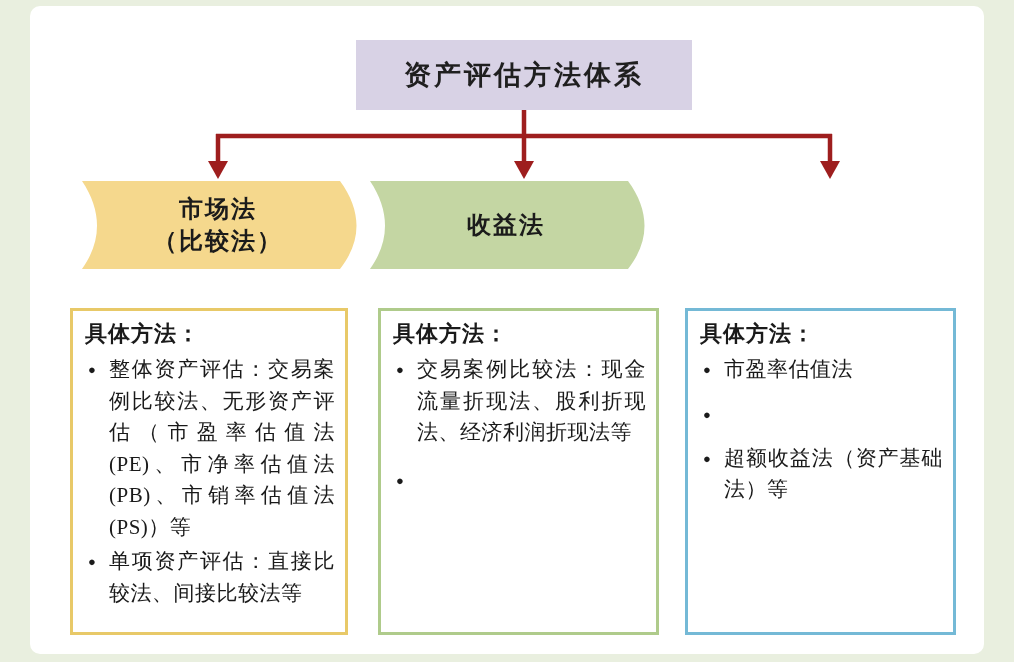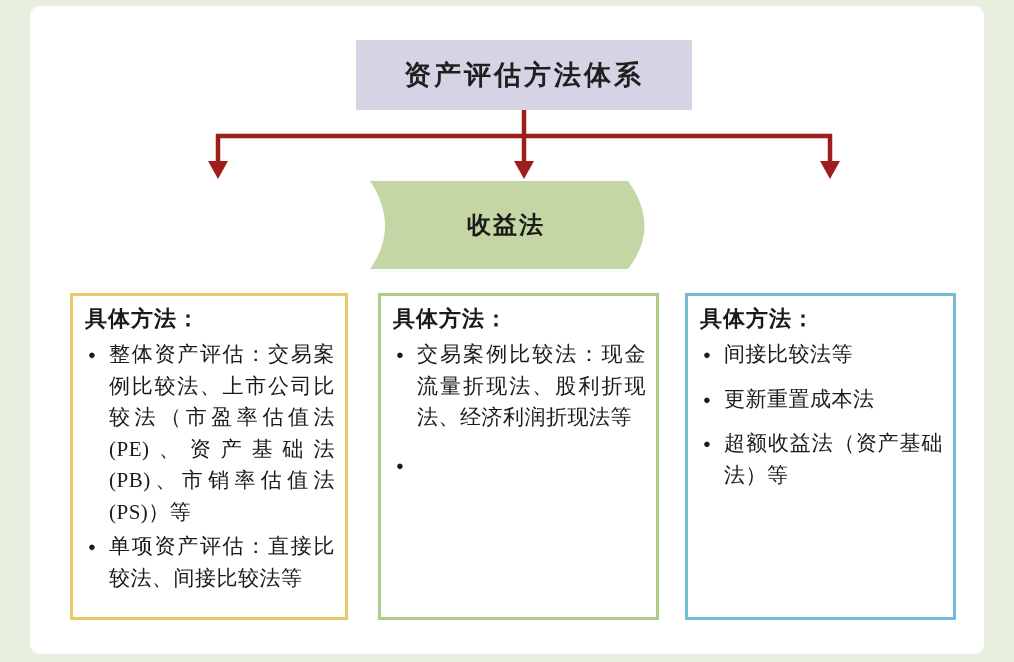--- a/index.html
+++ b/index.html
@@ -35,21 +35,21 @@
   .shape-green  { fill:var(--banner-green,#c4d6a3); }
   .shape-blue   { fill:var(--banner-blue,#7fc0da); }
   .banner-label {
     position:relative; height:100%;
     display:flex; flex-direction:column; align-items:center; justify-content:center;
     font-size:24px; font-weight:bold; letter-spacing:2px; line-height:1.35;
     color:#1b1b1b;
   }
 
   .detail {
-    position:absolute; top:293px; height:327px; box-sizing:border-box;
+    position:absolute; top:308px; height:327px; box-sizing:border-box;
     background:var(--panel,#ffffff); border:3px solid #ccc;
     padding:7px 10px 6px 10px; overflow:hidden;
   }
   .detail-1 { left:70px;  width:278px; border-color:var(--border-yellow,#e8c968); }
   .detail-2 { left:378px; width:281px; border-color:var(--border-green,#afcb8b); }
   .detail-3 { left:685px; width:271px; border-color:var(--border-blue,#74b9d6); }
   .detail-heading { font-size:22px; font-weight:bold; margin:1px 0 5px 2px; letter-spacing:1px; }
   .bullet-item { display:flex; font-size:21px; line-height:1.5; }
   .bullet {
     flex:0 0 26px; width:26px; padding-left:5px; box-sizing:border-box;
@@ -70,36 +70,45 @@
     <span>资产评估方法体系</span>
   </div>
 
   <svg class="arrows" viewBox="0 0 1014 662" aria-hidden="true">
     <path class="arrow-line" d="M 524,110 L 524,163 M 216,136 L 832,136 M 218,134 L 218,163 M 830,134 L 830,163"></path>
     <path class="arrow-head" d="M 208,161 L 228,161 L 218,179 Z"></path>
     <path class="arrow-head" d="M 514,161 L 534,161 L 524,179 Z"></path>
     <path class="arrow-head" d="M 820,161 L 840,161 L 830,179 Z"></path>
   </svg>
 
+  <div class="banner banner-1">
+    <svg class="banner-shape" viewBox="0 0 300 94" preserveAspectRatio="none" aria-hidden="true">
+      <path class="shape-yellow" d="M 14,3 C 34,33 34,63 14,91 L 272,91 C 294,63 294,33 272,3 Z"></path>
+    </svg>
+    <div class="banner-label">
+      <span>市场法</span>
+      <span>（比较法）</span>
+    </div>
+  </div>
 
   <div class="banner banner-2">
     <svg class="banner-shape" viewBox="0 0 300 94" preserveAspectRatio="none" aria-hidden="true">
       <path class="shape-green" d="M 14,3 C 34,33 34,63 14,91 L 272,91 C 294,63 294,33 272,3 Z"></path>
     </svg>
     <div class="banner-label">
       <span>收益法</span>
     </div>
   </div>
 
 
   <div class="detail detail-1">
     <div class="detail-heading">具体方法：</div>
     <div class="bullet-item">
       <span class="bullet">●</span>
-      <span class="bullet-text">整体资产评估：交易案例比较法、上市公司比较法（市盈率估值法(PE)、资产基础法(PB)、市销率估值法(PS)）等</span>
+      <span class="bullet-text">整体资产评估：交易案例比较法、无形资产评估（市盈率估值法(PE)、市净率估值法(PB)、市销率估值法(PS)）等</span>
     </div>
     <div class="bullet-item">
       <span class="bullet">●</span>
       <span class="bullet-text">单项资产评估：直接比较法、间接比较法等</span>
     </div>
   </div>
 
   <div class="detail detail-2">
     <div class="detail-heading">具体方法：</div>
     <div class="bullet-item">
@@ -108,24 +117,23 @@
     </div>
     <div class="bullet-item">
       <span class="bullet">●</span>
     </div>
   </div>
 
   <div class="detail detail-3">
     <div class="detail-heading">具体方法：</div>
     <div class="bullet-item">
       <span class="bullet">●</span>
-      <span class="bullet-text">间接比较法等</span>
+      <span class="bullet-text">市盈率估值法</span>
     </div>
     <div class="bullet-item">
       <span class="bullet">●</span>
-      <span class="bullet-text">更新重置成本法</span>
     </div>
     <div class="bullet-item">
       <span class="bullet">●</span>
       <span class="bullet-text">超额收益法（资产基础法）等</span>
     </div>
   </div>
 </div>
 
 </body></html>

